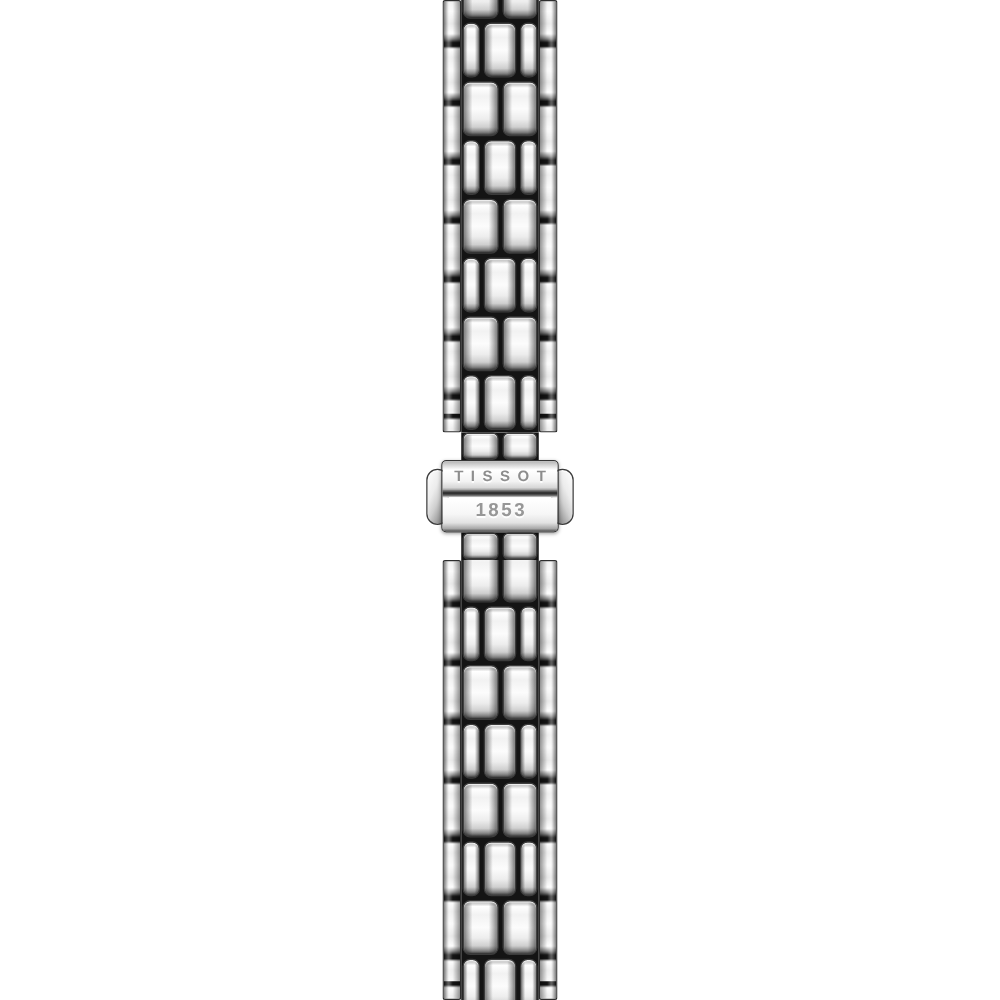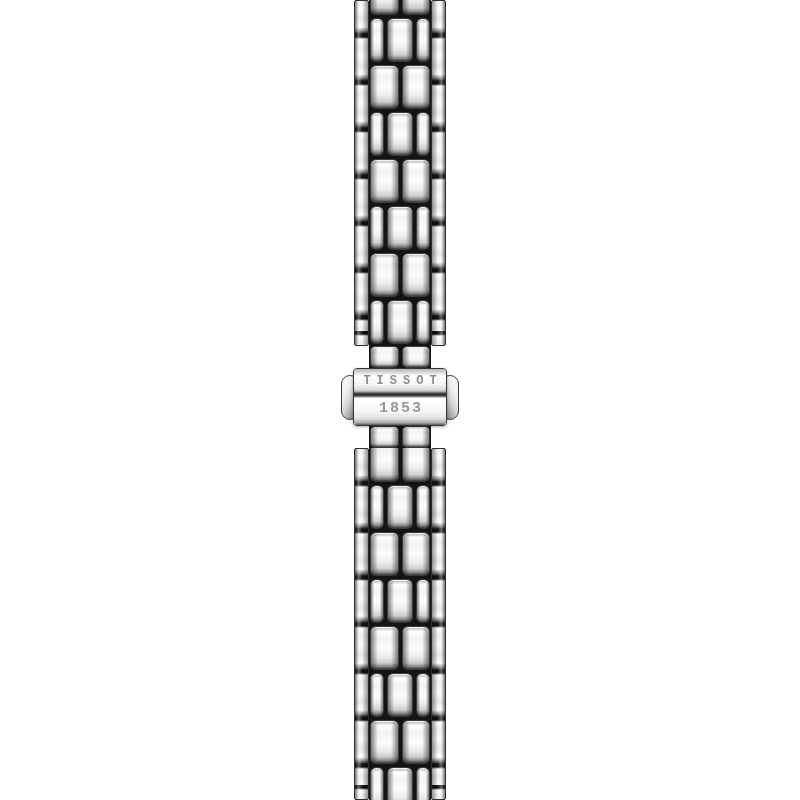--- a/index.html
+++ b/index.html
@@ -1,17 +1,17 @@
 <!DOCTYPE html>
 <html><head>
 <meta charset="utf-8">
 <style>
   html,body{margin:0;padding:0;background:#ffffff;}
   body{width:800px;height:800px;overflow:hidden;font-family:"Liberation Sans",sans-serif;}
-  .stage{width:800px;height:800px;display:flex;flex-direction:column;align-items:center;background:#ffffff;font-family:Liberation Mono, monospace;}
+  .stage{width:800px;height:800px;display:flex;flex-direction:column;align-items:center;background:#ffffff;}
 
   
   .strap{position:relative;width:92px;overflow:hidden;}
   #strap-top{height:346px;}
   #strap-bottom{height:352px;}
 
   .edge{position:absolute;top:0;bottom:0;width:15px;box-sizing:border-box;
     border:1px solid #2e2e2e;border-radius:2px;
     background:
       linear-gradient(90deg, rgba(0,0,0,.50) 0%, rgba(255,255,255,.35) 30%, rgba(255,255,255,0) 55%, rgba(0,0,0,.40) 100%),

